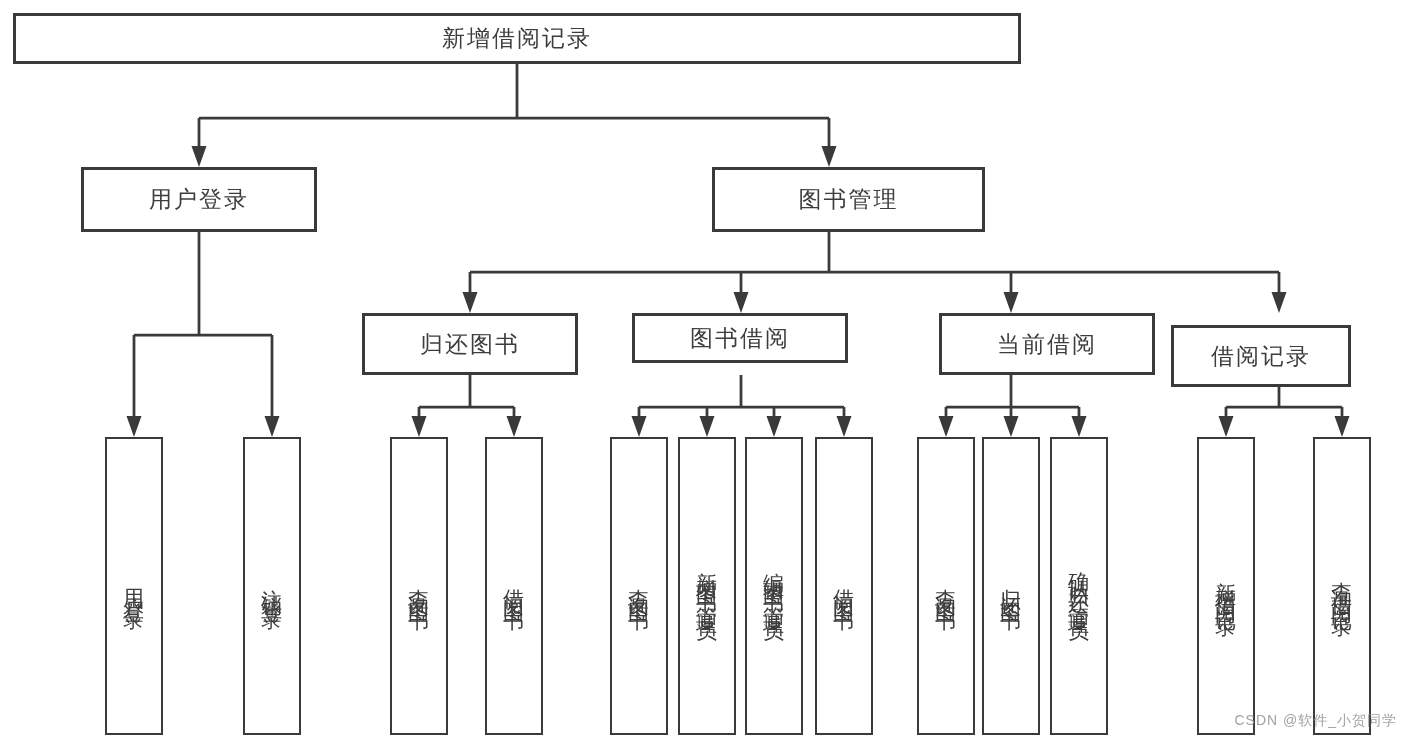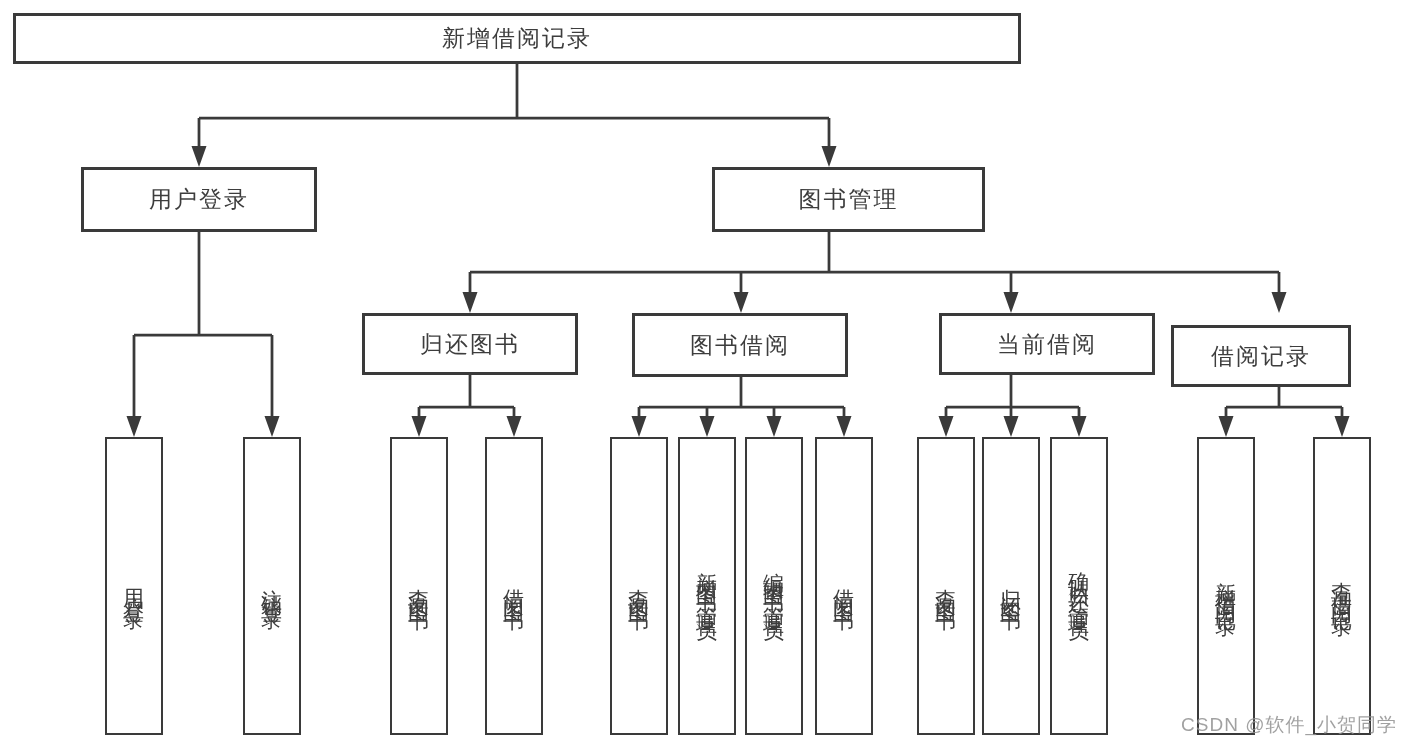--- a/index.html
+++ b/index.html
@@ -51,21 +51,21 @@
     writing-mode: vertical-rl;
     font-size: 21px;
     letter-spacing: 7px;
     color: #3d3d3d;
     line-height: 1;
   }
   #watermark {
     position: absolute;
     right: 8px;
     top: 712px;
-    font-size: 19px;
+    font-size: 14px;
     color: rgba(145,145,145,0.85);
     letter-spacing: 1px;
     white-space: nowrap;
   }
 </style>
 </head>
 <body>
 
 <div id="canvas">
 
@@ -116,21 +116,21 @@
   <div class="hbox" style="left:81px; top:167px; width:236px; height:65px;">
     <span>用户登录</span>
   </div>
   <div class="hbox" style="left:712px; top:167px; width:273px; height:65px;">
     <span>图书管理</span>
   </div>
 
   <div class="hbox" style="left:362px; top:313px; width:216px; height:62px;">
     <span>归还图书</span>
   </div>
-  <div class="hbox" style="left:632px; top:313px; width:216px; height:64px;">
+  <div class="hbox" style="left:632px; top:313px; width:216px; height:50px;">
     <span>图书借阅</span>
   </div>
   <div class="hbox" style="left:903px; top:313px; width:216px; height:62px;margin-left:36px;">
     <span>当前借阅</span>
   </div>
   <div class="hbox" style="left:1171px; top:325px; width:180px; height:62px;">
     <span>借阅记录</span>
   </div>
 
   <div class="vbox" style="left:105px;">

